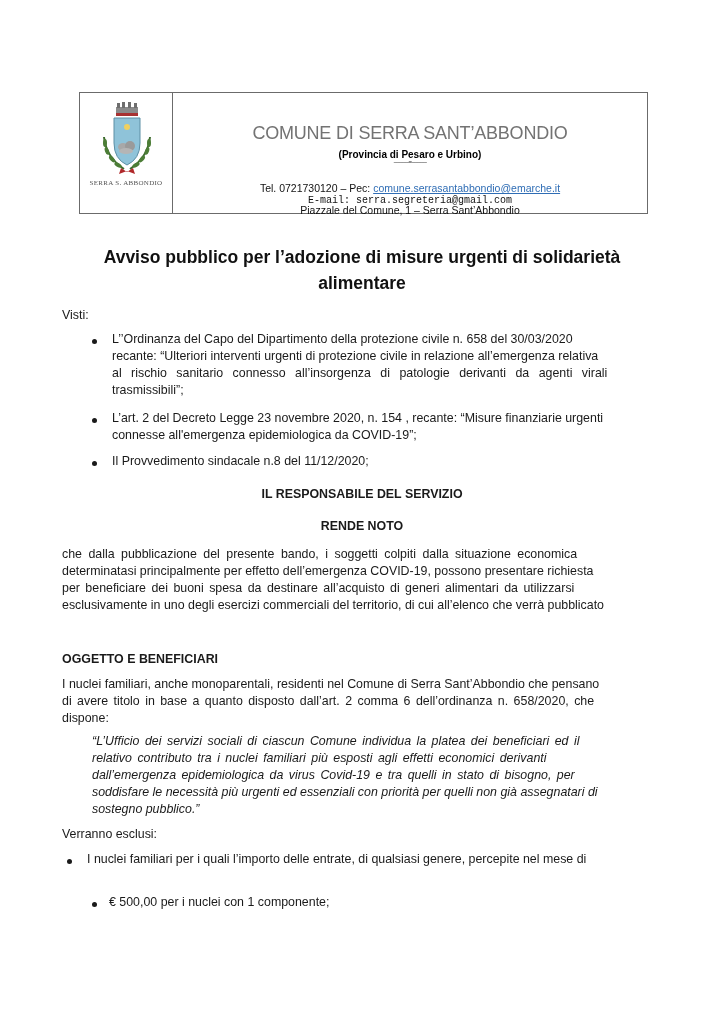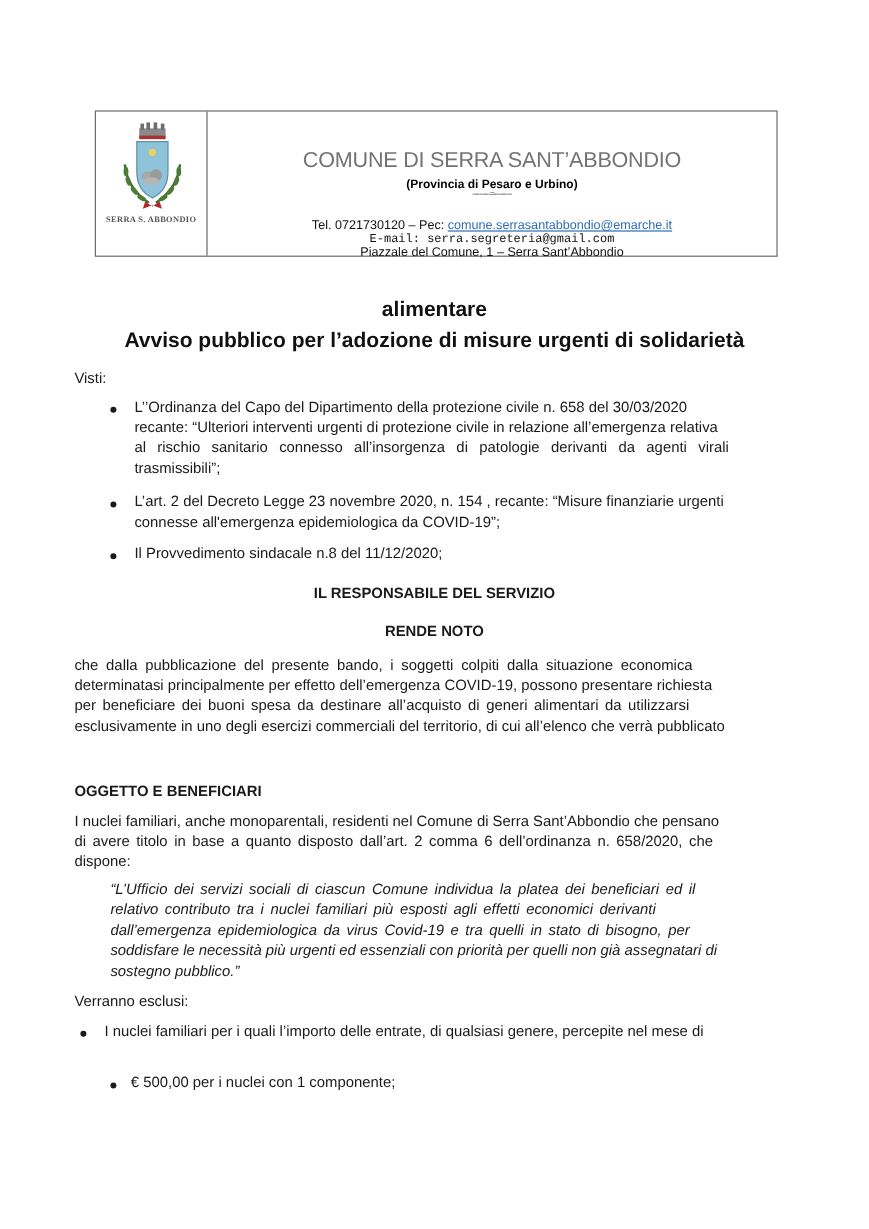--- a/index.html
+++ b/index.html
@@ -1,21 +1,21 @@
 <!DOCTYPE html>
 <html><head>
 <meta charset="utf-8">
 <style>
   html, body { margin: 0; padding: 0; background: #ffffff; }
   body { width: 724px; height: 1024px; position: relative; overflow: hidden; color: #1a1a1a; font-family: "Liberation Sans", sans-serif; }
   .page { position: absolute; left: 0; top: 0; width: 724px; height: 1024px; }
 
   
   .letterhead { position: absolute; left: 79px; top: 92px; width: 569px; height: 122px; border: 1px solid #6b6b6b; box-sizing: border-box; display: flex; }
-  .crest-cell { width: 92px; border-right: 1px solid #6b6b6b; position: relative; font-weight: bold; }
+  .crest-cell { width: 92px; border-right: 1px solid #6b6b6b; position: relative; }
   .crest { position: absolute; left: 12px; top: 8px; width: 70px; height: 86px; }
   .crest-caption { position: absolute; left: 0; right: 0; top: 86px; text-align: center; font-family: "Liberation Serif", serif; font-size: 7px; color: #555; letter-spacing: 0.3px; }
   .head-text { flex: 1; position: relative; text-align: center; font-family: "Liberation Sans", sans-serif; }
   .org-name { position: absolute; left: 0; right: 0; top: 30px; font-weight: normal; font-size: 18px; color: #737373; letter-spacing: -0.2px; }
   .province { position: absolute; left: 0; right: 0; top: 56px; font-weight: bold; font-size: 10px; color: #000; }
   .sep { position: absolute; left: 0; right: 0; top: 66px; font-size: 6px; color: #222; letter-spacing: -0.5px; }
   .address { position: absolute; left: 0; right: 0; top: 75px; font-size: 10.5px; color: #111; margin-top: 36px; }
   .contacts { position: absolute; left: 0; right: 0; top: 89px; font-size: 10.5px; color: #111; }
   .contacts a { color: #2f6db5; text-decoration: underline; }
   .email { position: absolute; left: 0; right: 0; top: 102px; font-size: 10px; color: #111; font-family: Liberation Mono, monospace; }
@@ -72,22 +72,22 @@
       <div class="org-name">COMUNE DI SERRA SANT’ABBONDIO</div>
       <div class="province">(Provincia di Pesaro e Urbino)</div>
       <div class="sep">----------=----------</div>
       <div class="address">Piazzale del Comune, 1 – Serra Sant’Abbondio</div>
       <div class="contacts"><span>Tel. 0721730120 – Pec: </span><a>comune.serrasantabbondio@emarche.it</a></div>
       <div class="email">E-mail: serra.segreteria@gmail.com</div>
     </div>
   </div>
 
   <div class="title">
+    <span class="line">Avviso pubblico per l’adozione di misure urgenti di solidarietà</span>
     <span class="line">alimentare</span>
-    <span class="line">Avviso pubblico per l’adozione di misure urgenti di solidarietà</span>
   </div>
 
   <div class="doc">
 
     <div class="abs" style="left:62px; top:307px;">Visti:</div>
 
     <div class="bullet" style="left:92px; top:339px;"></div>
     <div class="abs" style="left:112px; top:331px; width:550px;">
       <span class="jl">
           <span>L’’Ordinanza del Capo del Dipartimento della protezione civile n. 658 del 30/03/2020</span>

